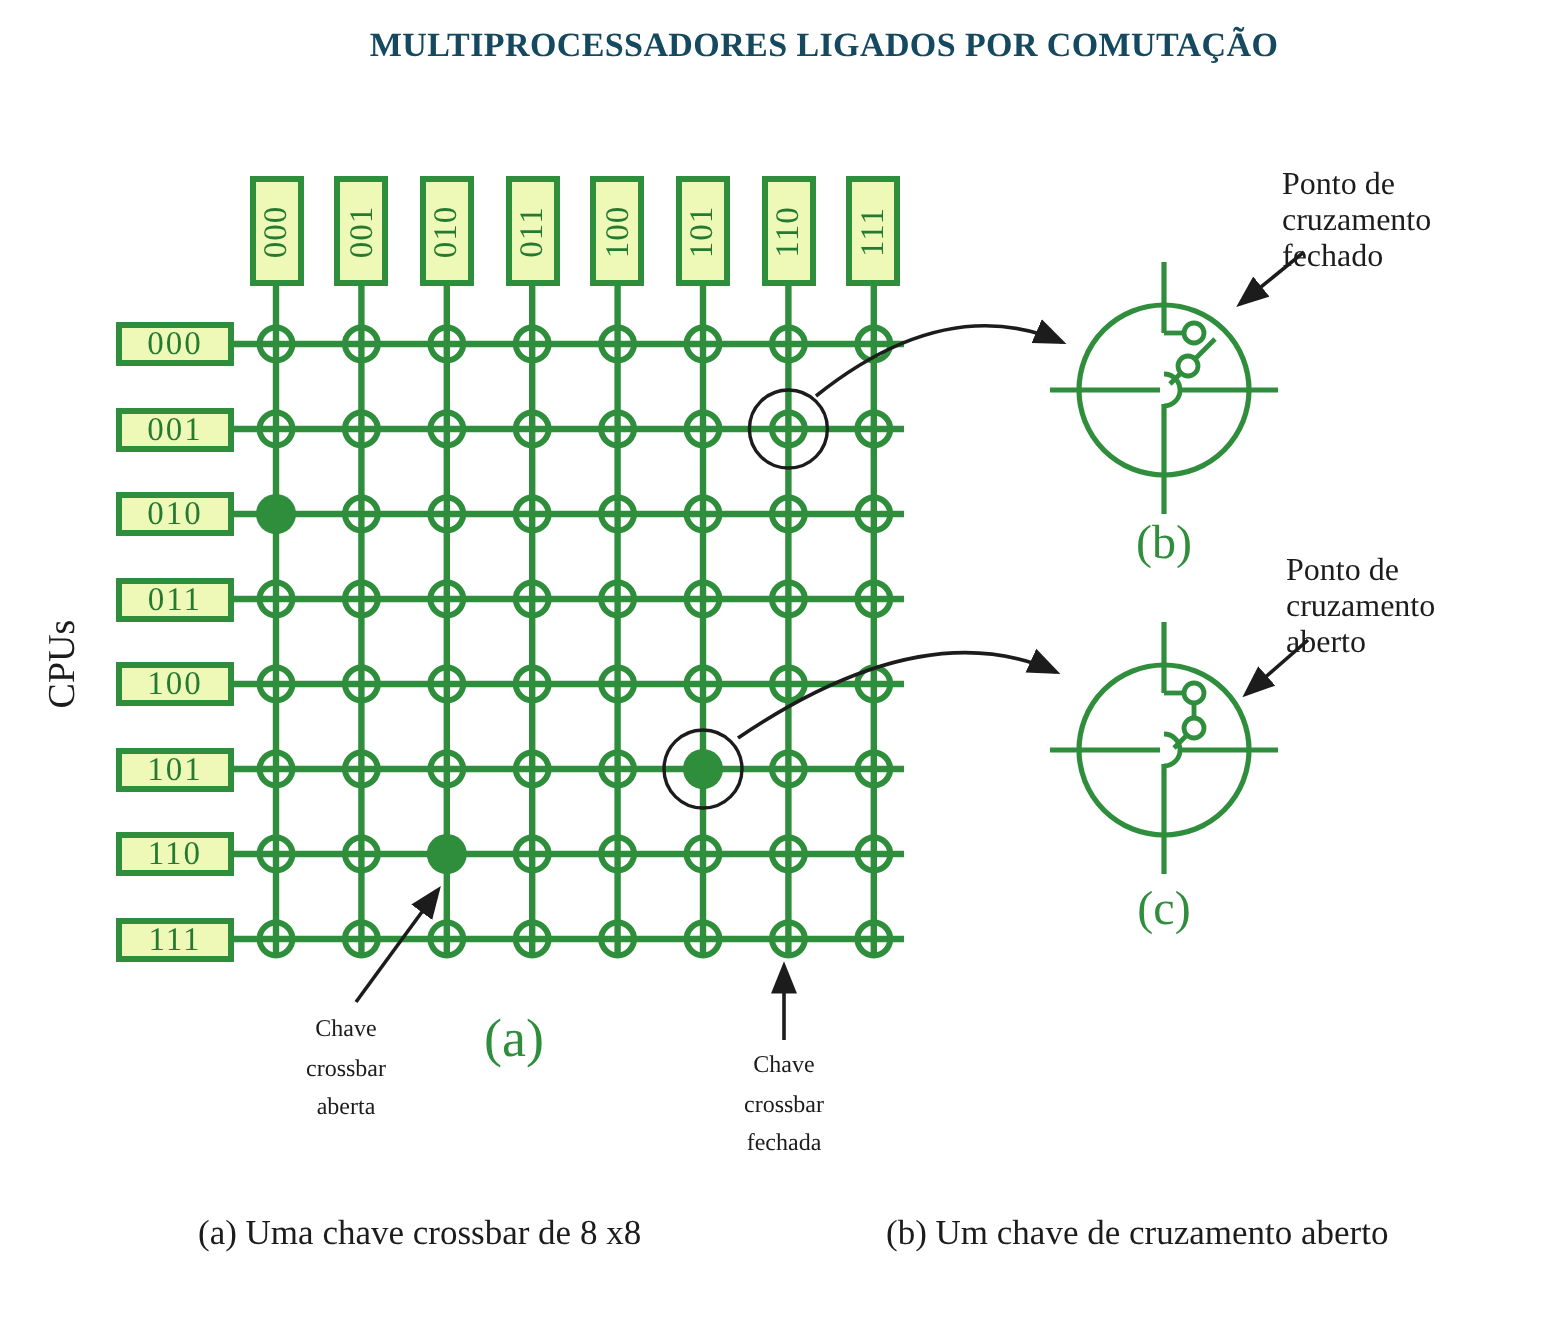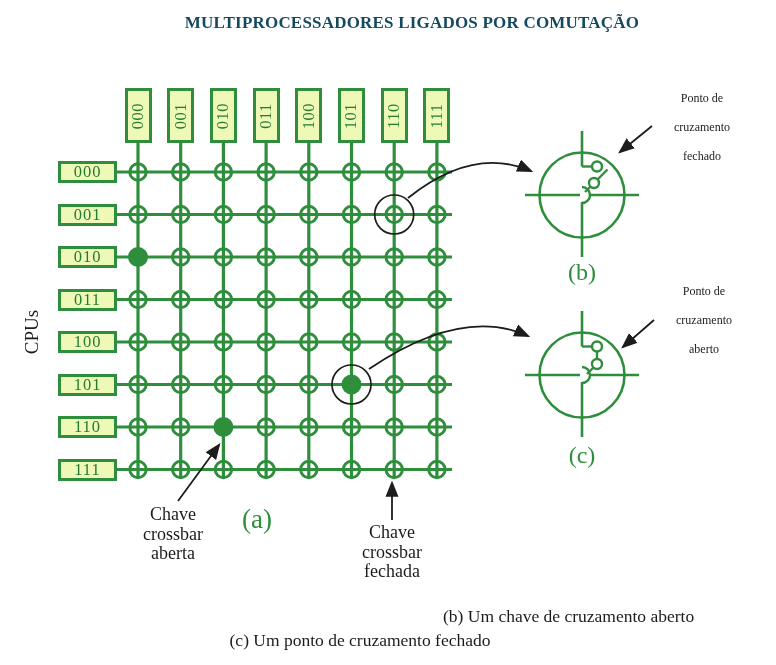--- a/index.html
+++ b/index.html
@@ -11,24 +11,24 @@
   .axis-label{position:absolute;font-size:19px;color:#1c1c1c;}
   .memorias{left:205px;width:130px;top:55px;text-align:center;}
   .cpus{left:-13px;top:321px;width:90px;text-align:center;
         transform:rotate(-90deg);}
   .box{position:absolute;box-sizing:border-box;display:flex;align-items:center;
        justify-content:center;}
   .mem-box{top:88px;width:27px;height:55px;}
   .mem-box span{transform:rotate(-90deg);font-size:16.5px;letter-spacing:.5px;white-space:nowrap;}
   .cpu-box{left:58px;width:59px;height:22px;}
   .cpu-box span{font-size:16.5px;letter-spacing:1px;}
-  .note{position:absolute;color:#1c1c1c;font-size:18px;line-height:19.5px;
+  .note{position:absolute;color:#1c1c1c;font-size:12px;line-height:19.5px;
         text-align:center;white-space:pre-line;}
-  .side-note{position:absolute;color:#1c1c1c;font-size:12px;line-height:29px;
-        text-align:center;white-space:pre-line;}
+  .side-note{position:absolute;color:#1c1c1c;font-size:16px;line-height:18px;
+        white-space:pre-line;}
   .fig-letter{position:absolute;text-align:center;}
   .letter-a{left:228px;top:504px;width:58px;font-size:27px;}
   .letter-b{left:552px;top:259px;width:60px;font-size:24px;}
   .letter-c{left:552px;top:442px;width:60px;font-size:24px;}
   .caption{position:absolute;color:#1c1c1c;font-size:17.5px;white-space:nowrap;}
   .cap-a{left:99px;top:606px;}
   .cap-b{left:443px;top:606px;}
   .cap-c{left:205px;top:630px;width:310px;text-align:center;}
 </style>
 </head>
@@ -220,16 +220,16 @@
   <div class="note" style="left:332px;top:523px;width:120px">Chave
 crossbar
 fechada</div>
   <div class="side-note" style="left:641px;top:84px;width:122px">Ponto de
 cruzamento
 fechado</div>
   <div class="side-note" style="left:643px;top:277px;width:122px">Ponto de
 cruzamento
 aberto</div>
 
+  <div class="caption cap-a">(a) Uma chave crossbar de 8 x8</div>
   <div class="caption cap-b">(b) Um chave de cruzamento aberto</div>
-  <div class="caption cap-c">(c) Um ponto de cruzamento fechado</div>
 
 </div>
 
 </body></html>

